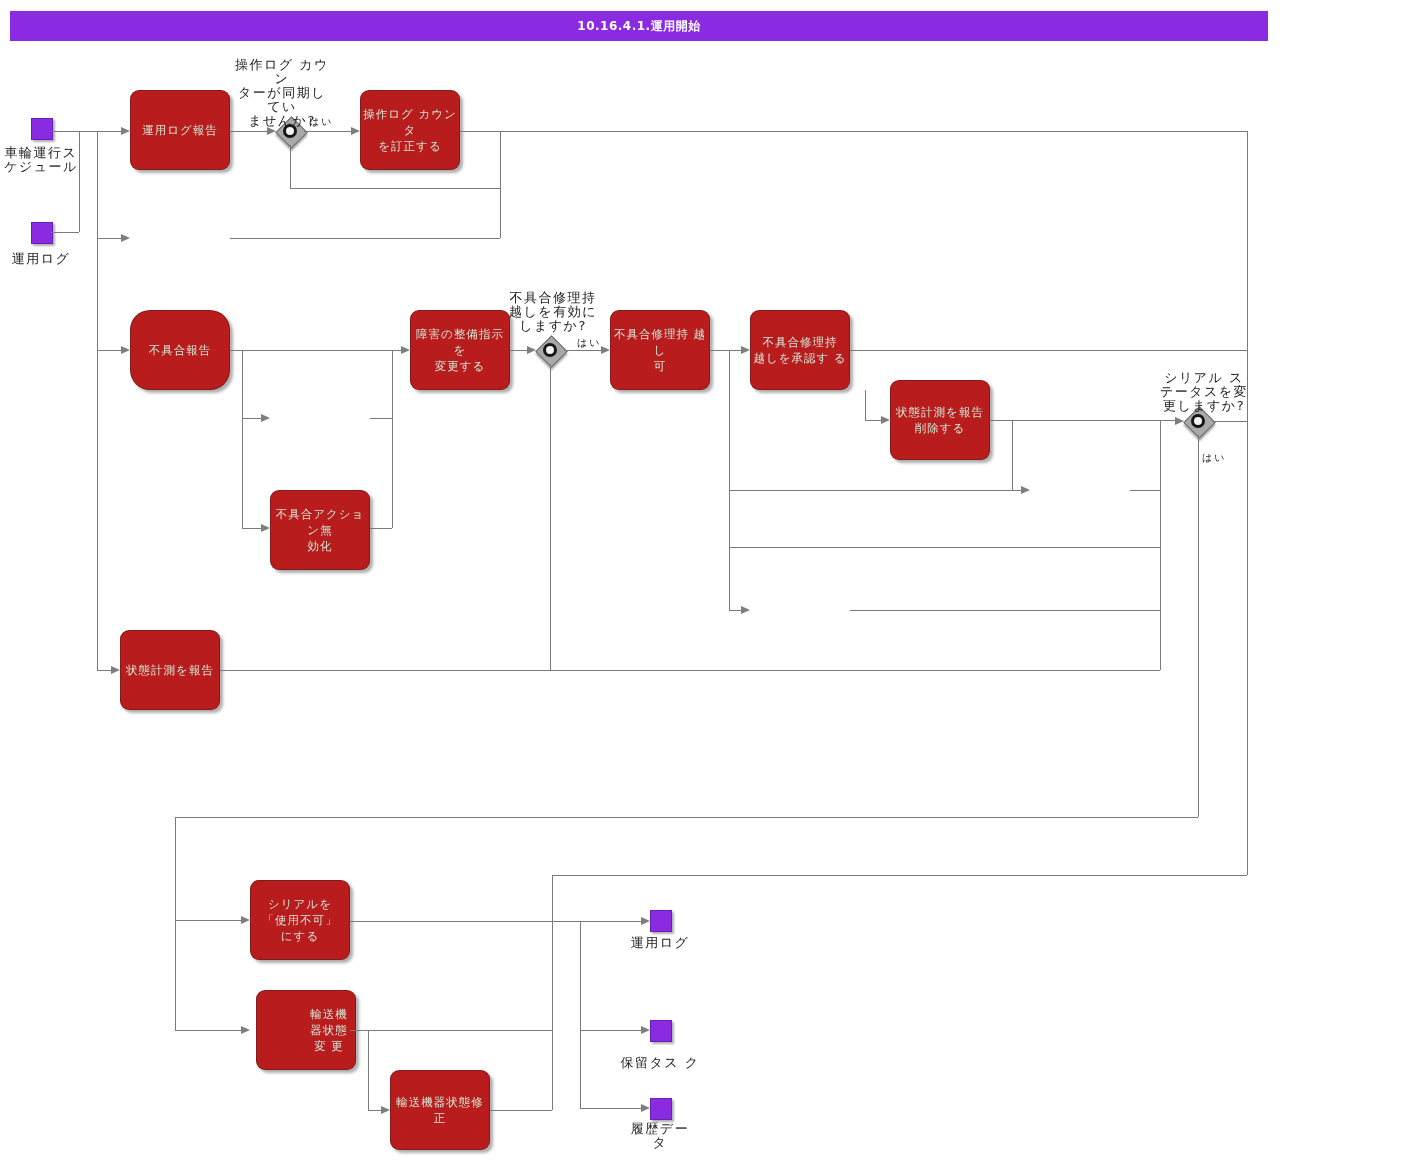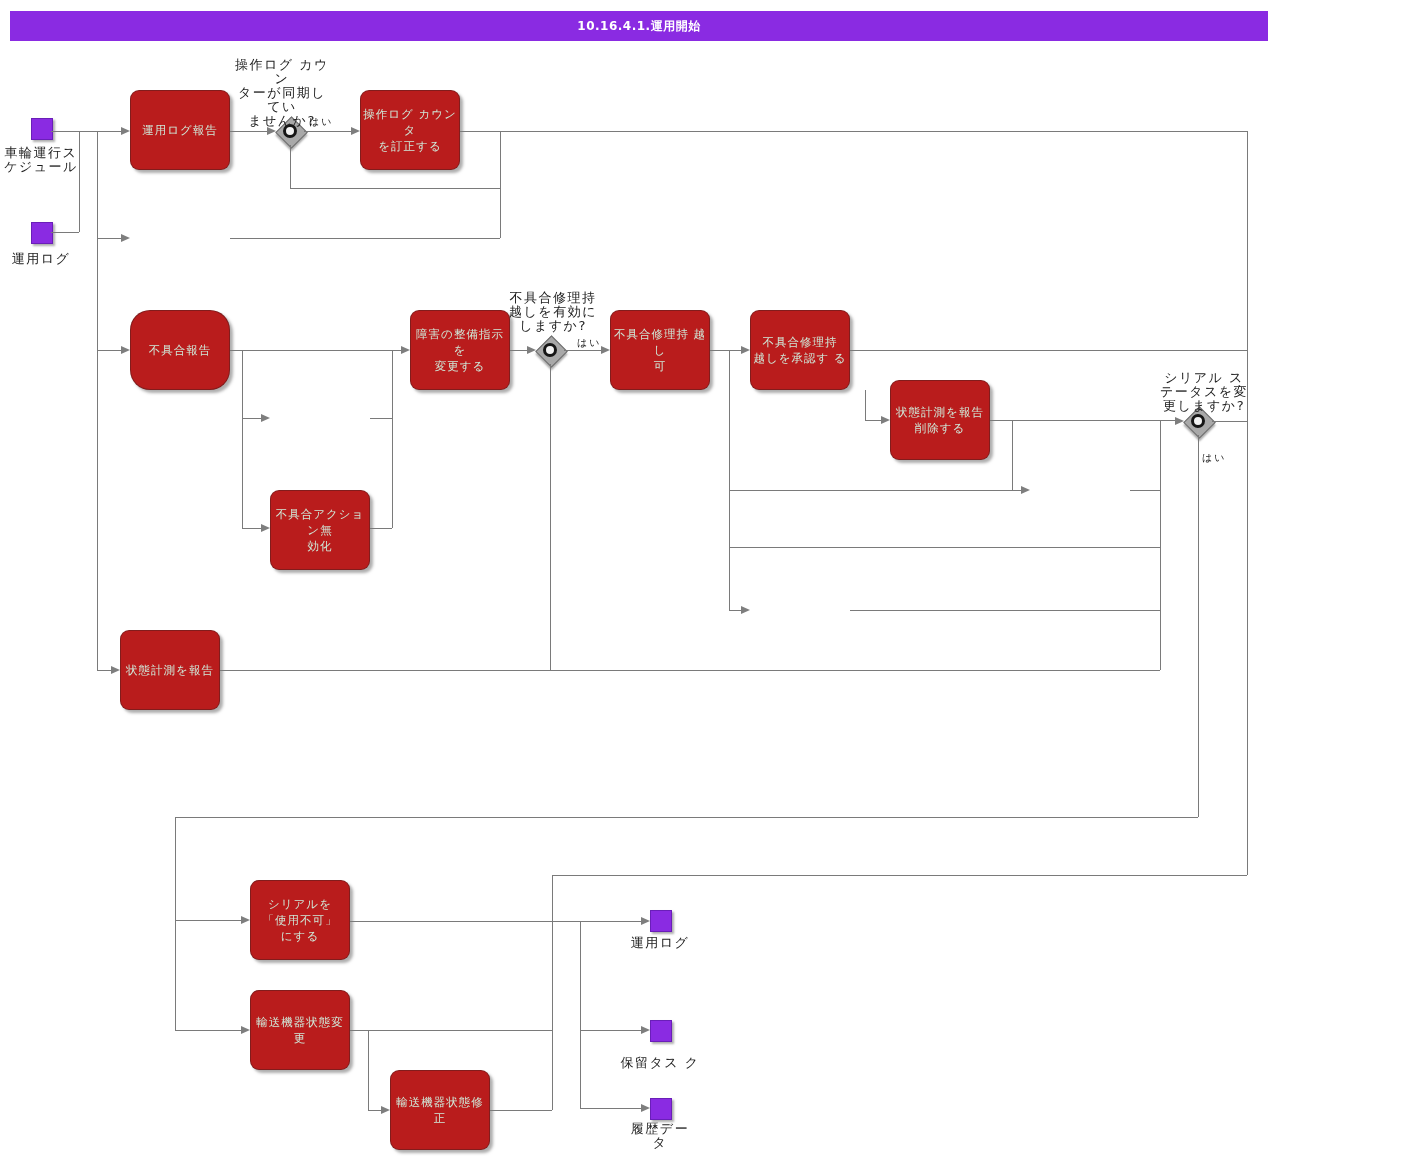--- a/index.html
+++ b/index.html
@@ -62,21 +62,21 @@
   <div class="task" style="left:610px;top:310px;">不具合修理持 越し
 可</div>
   <div class="task" style="left:750px;top:310px;">不具合修理持
 越しを承認す る</div>
   <div class="task" style="left:890px;top:380px;">状態計測を報告
 削除する</div>
   <div class="task" style="left:120px;top:630px;">状態計測を報告</div>
   <div class="task" style="left:250px;top:880px;">シリアルを
 「使用不可」
 にする</div>
-  <div class="task" style="left:250px;top:990px;">輸送機器状態変 更</div>
+  <div class="task" style="left:256px;top:990px;padding-left:48px;">輸送機器状態変 更</div>
   <div class="task" style="left:390px;top:1070px;">輸送機器状態修正</div>
 
   <div class="dec" style="left:276px;top:117px;">
     <div class="dia"></div>
       <div class="cir"></div>
   </div>
   <div class="lbl" style="left:232px;top:58px;width:100px;">操作ログ カウン
 ターが同期してい
 ませんか?</div>
   <div class="yes" style="left:309px;top:115px;">はい</div>

